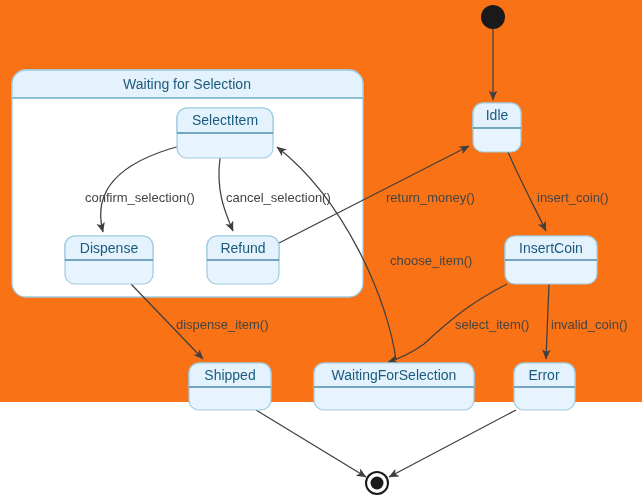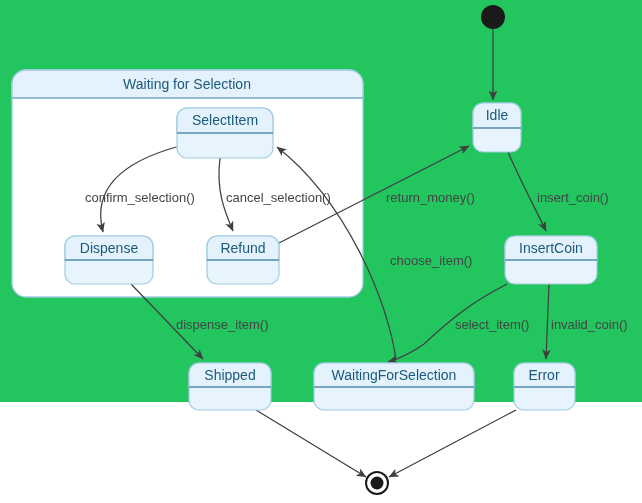--- a/index.html
+++ b/index.html
@@ -10,21 +10,21 @@
   body {
     width: 642px;
     height: 503px;
     font-family: "Liberation Sans", sans-serif;
     overflow: hidden;
   }
   #diagram-root {
     position: relative;
     width: 642px;
     height: 402px;
-    background: #22c55e;
+    background: #f97316;
   }
   svg#uml-canvas {
     display: block;
     width: 642px;
     height: 503px;
   }
   .state-box-header {
     fill: #e3f2fc;
     stroke: #9fcbe0;
     stroke-width: 1.2;

